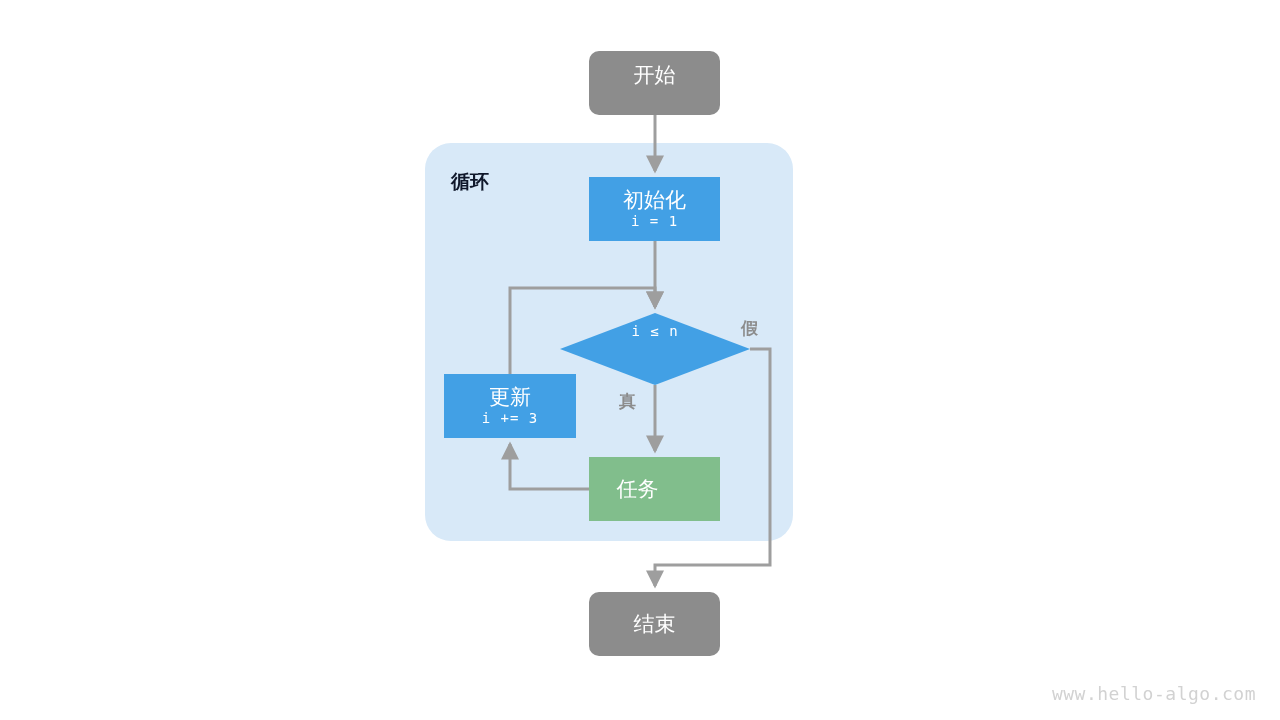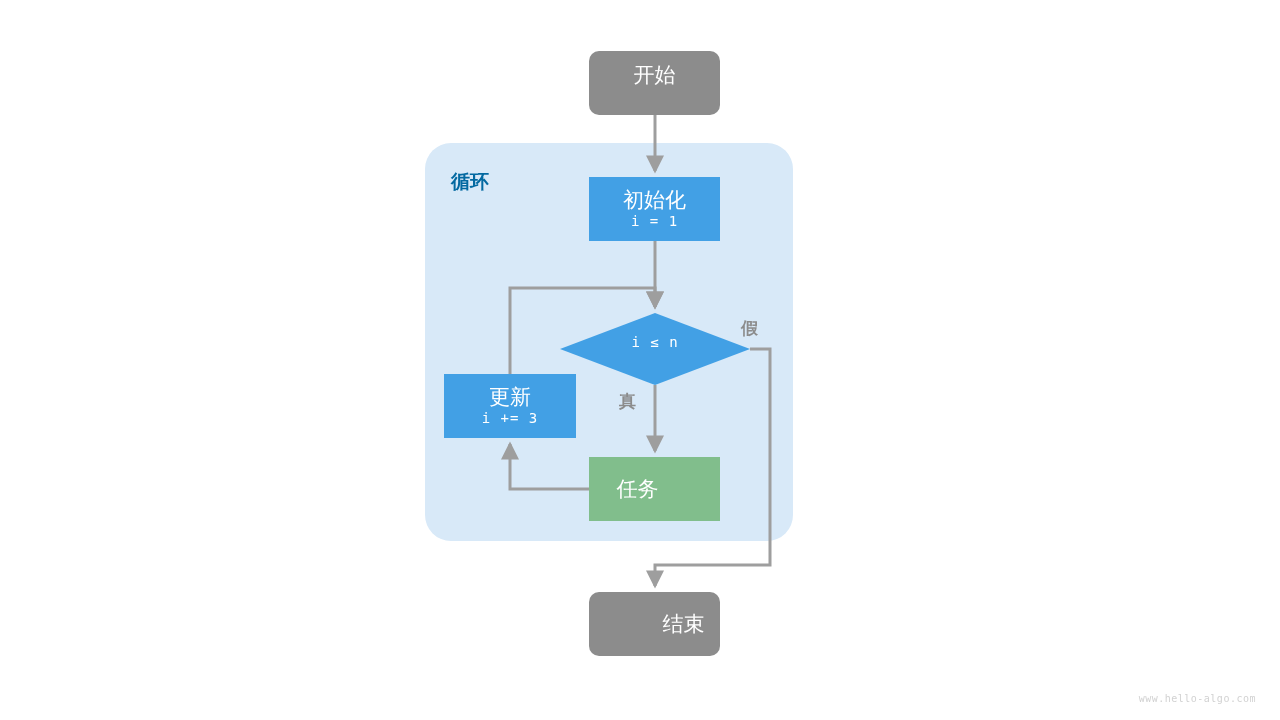--- a/index.html
+++ b/index.html
@@ -46,28 +46,28 @@
     font-family: "DejaVu Sans", "Liberation Sans", sans-serif;
     font-size: 17px;
     font-weight: bold;
     color: #8C8C8C;
   }
   .group-label {
     position: absolute;
     font-family: "DejaVu Sans", "Liberation Sans", sans-serif;
     font-size: 19px;
     font-weight: bold;
-    color: #0369a1;
+    color: #0f172a;
   }
   .watermark {
     position: absolute;
     right: 24px;
     bottom: 16px;
     font-family: "DejaVu Sans Mono", "Liberation Mono", monospace;
-    font-size: 10px;
+    font-size: 18px;
     color: #d2d2d2;
     letter-spacing: 0.5px;
   }
 </style>
 </head>
 <body>
 
 <svg id="canvas" viewBox="0 0 1280 720">
   <defs>
     <marker id="arrowhead" markerWidth="7" markerHeight="7" refX="5.2" refY="3" orient="auto">
@@ -97,30 +97,30 @@
 
 <div id="overlay-layer">
     <div class="group-label" style="left: 451px; top: 169px;">循环</div>
     <div class="node-label" style="left: 589px; top: 51px; width: 131px; height: 48px;">
       <div class="cjk">开始</div>
     </div>
     <div class="node-label" style="left: 589px; top: 177px; width: 131px; height: 64px; border-radius: 21px;">
       <div class="cjk">初始化</div>
       <div class="mono">i = 1</div>
     </div>
-    <div class="node-label" style="left: 560px; top: 306px; width: 190px; height: 72px;">
+    <div class="node-label" style="left: 560px; top: 295px; width: 190px; height: 72px;">
       <div class="mono">i ≤ n</div>
     </div>
     <div class="node-label" style="left: 444px; top: 374px; width: 132px; height: 64px; border-radius: 17px;">
       <div class="cjk">更新</div>
       <div class="mono">i += 3</div>
     </div>
     <div class="node-label" style="left: 572px; top: 457px; width: 131px; height: 64px;">
       <div class="cjk">任务</div>
     </div>
-    <div class="node-label" style="left: 589px; top: 592px; width: 131px; height: 64px; padding-left: 29px;">
+    <div class="node-label" style="left: 589px; top: 592px; width: 131px; height: 64px;">
       <div class="cjk">结束</div>
     </div>
     <div class="edge-label" style="left: 619px; top: 390px;">真</div>
     <div class="edge-label" style="left: 741px; top: 317px;">假</div>
   </div>
 
 <div class="watermark">www.hello-algo.com</div>
 
 </body></html>

